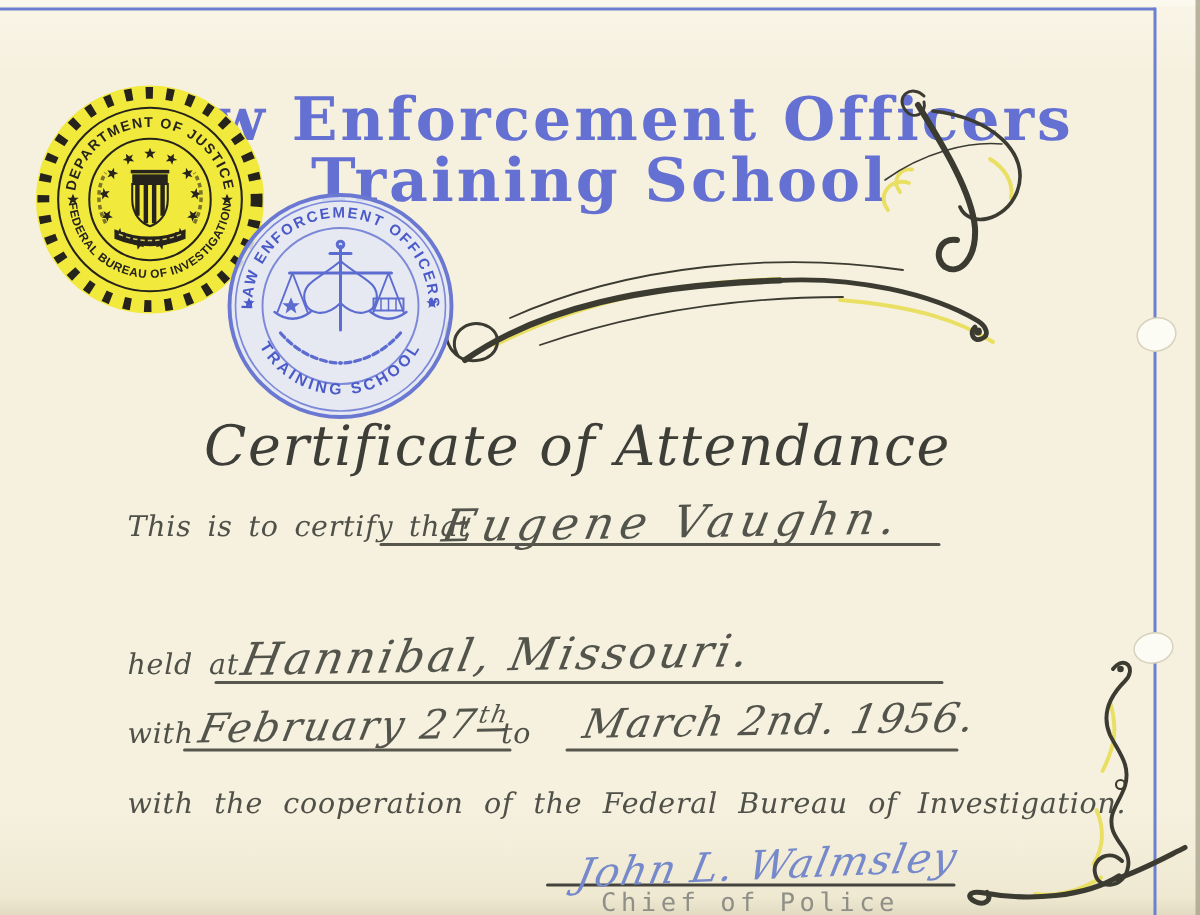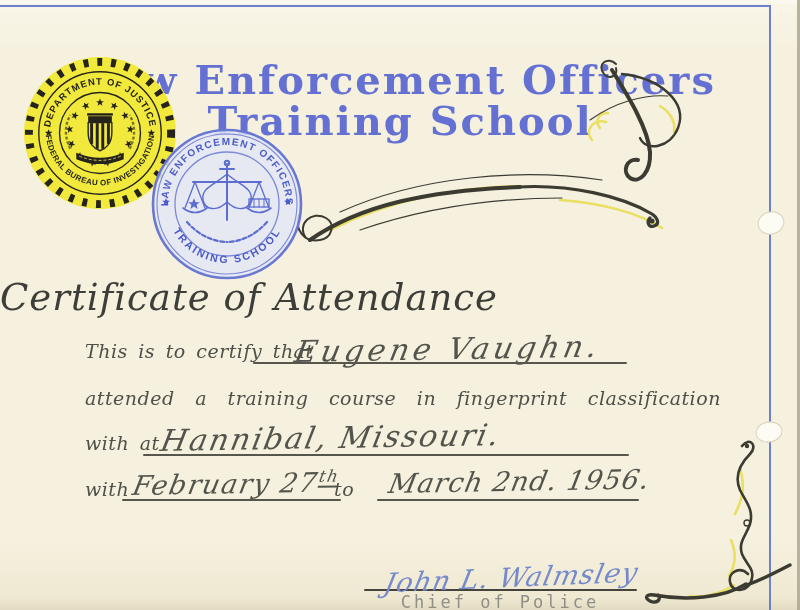--- a/index.html
+++ b/index.html
@@ -10,21 +10,21 @@
   .rule-top{position:absolute;left:0;top:5px;width:770px;height:2px;background:#6d80cf;}
   .rule-right{position:absolute;left:769px;top:5px;width:2px;height:605px;background:#6d80cf;}
   .scan-right{position:absolute;right:0;top:0;width:3px;height:610px;background:#a9a28c;opacity:.8;}
   .scan-top{position:absolute;left:0;top:0;width:800px;height:4px;background:#fbf8ee;}
   
   .title{position:absolute;left:0;top:60px;width:800px;text-align:center;color:#6470d2;
     font-weight:bold;letter-spacing:2px;line-height:1.02;pointer-events:none;}
   .title .t1{font-size:40px;}
   .title .t2{font-size:40px;}
   
-  .heading{position:absolute;left:0;top:276px;width:770px;
+  .heading{position:absolute;left:0;top:276px;width:770px;text-align:center;
     font-style:italic;font-size:37px;color:#3d3e38;letter-spacing:1px;}
   
   .bline{position:absolute;left:85px;font-style:italic;font-size:19px;color:#4f5048;
     letter-spacing:.5px;white-space:nowrap;}
   .ws-wide{word-spacing:14px;}
   .ws-med{word-spacing:7px;}
   .ws-sm{word-spacing:4px;}
   
   .hw{position:absolute;font-style:italic;color:#53544b;white-space:nowrap;
     transform:skewX(-12deg) rotate(-1deg);transform-origin:left bottom;}
@@ -177,33 +177,33 @@
     <div class="t1">Law Enforcement Officers</div>
     <div class="t2">Training School</div>
   </div>
 
   <div class="heading">Certificate of Attendance</div>
 
   <div class="bline ws-sm" style="top:340px">This is to certify that</div>
   <span class="hw hw-name">Eugene Vaughn.</span>
   <div class="fill u-name"></div>
 
-  <div class="bline ws-wide" style="top:387px">attended a training course in fingerprint classification</div>
-
-  <div class="bline ws-sm" style="top:432px">with at</div>
+
+  <div class="bline ws-sm" style="top:432px">held at</div>
   <span class="hw hw-held">Hannibal, Missouri.</span>
   <div class="fill u-held"></div>
 
   <div class="bline ws-sm" style="top:478px">with</div>
   <span class="hw hw-from"><span>February 27</span><sup class="sup">th</sup></span>
   <div class="fill u-from"></div>
   <div class="bline ws-sm" style="top:478px;left:334px">to</div>
   <span class="hw hw-to">March 2nd. 1956.</span>
   <div class="fill u-to"></div>
 
+  <div class="bline ws-med" style="top:525px">with the cooperation of the Federal Bureau of Investigation.</div>
 
   <div class="fill u-sig"></div>
   <span class="signature">John L. Walmsley</span>
   <div class="sig-title">Chief of Police</div>
 
   <svg class="lay z6" width="800" height="610" viewBox="0 0 800 610">
     <ellipse cx="771" cy="223" rx="13" ry="11" fill="#fcfbf4" stroke="#d8d2bc" stroke-width="1" transform="rotate(-14 771 223)"></ellipse>
     <ellipse cx="769" cy="432" rx="13" ry="10" fill="#fcfbf4" stroke="#d8d2bc" stroke-width="1" transform="rotate(-10 769 432)"></ellipse>
   </svg>
 

